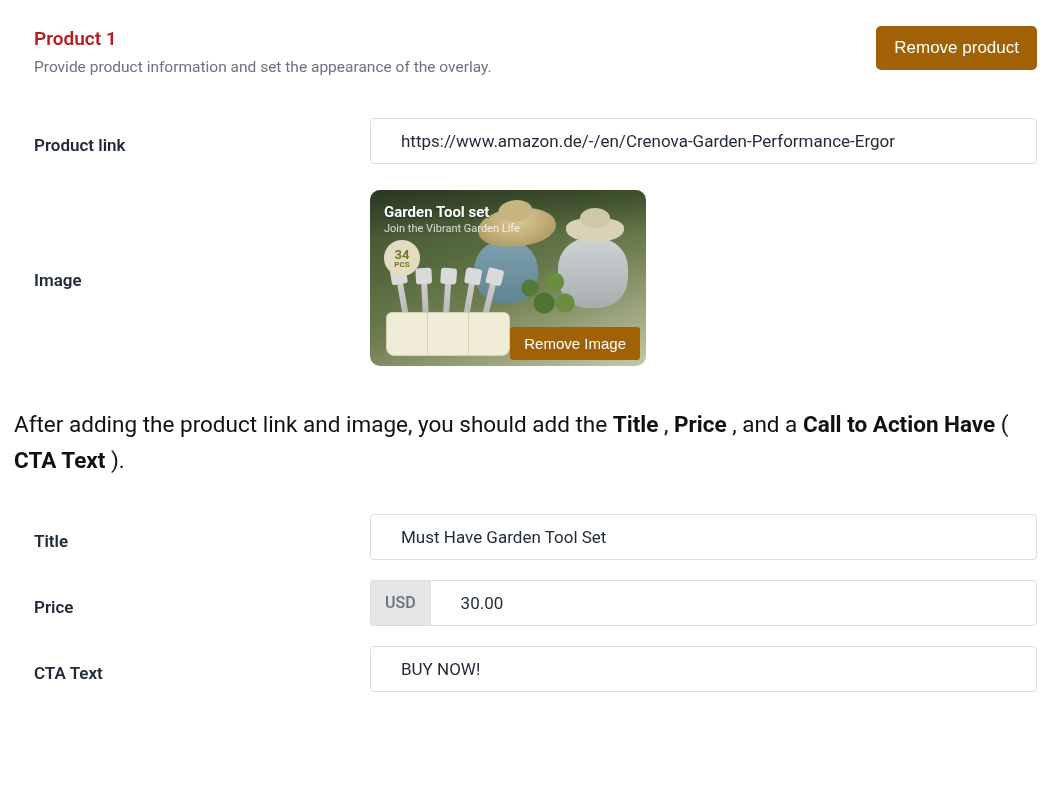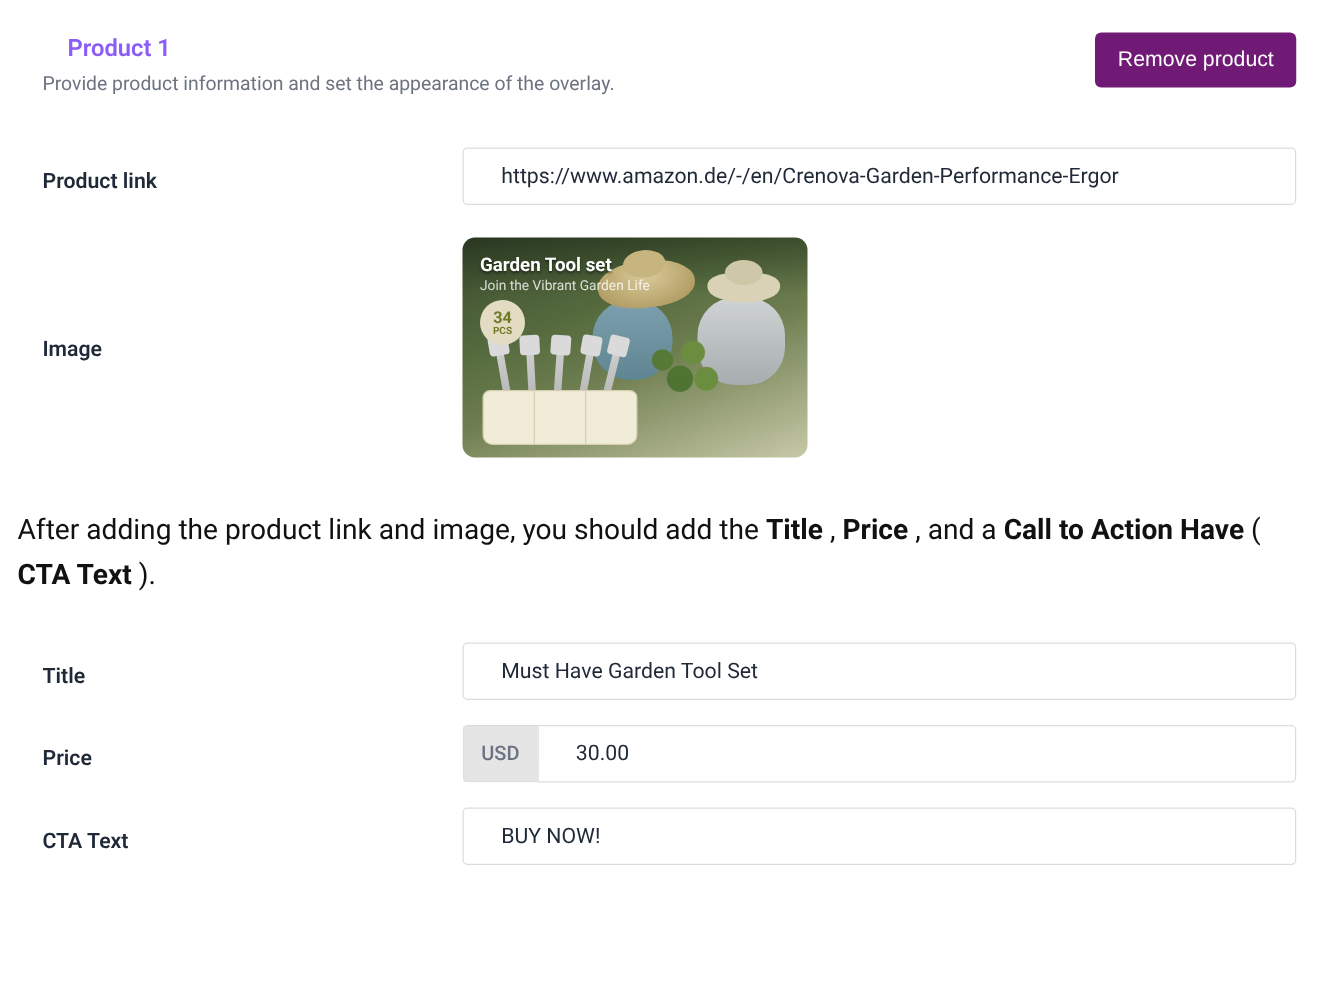--- a/index.html
+++ b/index.html
@@ -17,31 +17,30 @@
 
     .section-head {
       display: flex;
       justify-content: space-between;
       align-items: flex-start;
       margin-bottom: 40px;
     }
     .section-title {
       font-size: 19px;
       font-weight: 600;
-      color: #8b5cf6;
-      margin-left: 20px;
+      color: #b91c1c;
     }
     .section-subtitle {
       font-size: 15.5px;
       color: #6b7280;
       margin-top: 4px;
     }
 
     .btn-danger {
-      background: #701a75;
+      background: #a16207;
       color: #fff;
       border: none;
       padding: 12px 18px;
       font-size: 17px;
       font-weight: 500;
       border-radius: 5px;
       cursor: pointer;
     }
     .btn-danger.small {
       padding: 8px 14px;
@@ -227,20 +226,21 @@
           <div class="tool t4"></div>
           <div class="tool t5"></div>
         <div class="bag-body"></div>
       </div>
       <div class="img-title">Garden Tool set</div>
       <div class="img-sub">Join the Vibrant Garden Life</div>
       <div class="pcs-badge">
         <span class="num">34</span>
         <span>PCS</span>
       </div>
+      <button class="btn-danger small remove-image-btn">Remove Image</button>
     </div>
   </div>
 </div>
 
 <p class="instruction">
   <span>After adding the product link and image, you should add the </span>
   <b>Title</b>
   <span>, </span>
   <b>Price</b>
   <span>, and a </span>

